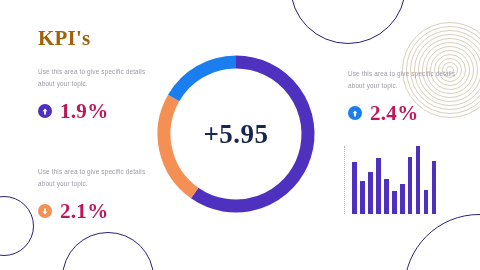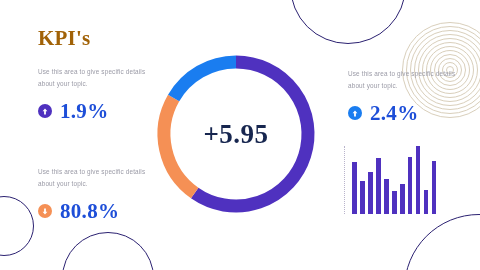--- a/index.html
+++ b/index.html
@@ -48,21 +48,21 @@
   }
   .kpi-row { display:flex; align-items:center; gap:8px; }
   .badge {
     width:14px; height:14px; border-radius:50%;
     display:flex; align-items:center; justify-content:center;
     flex:0 0 auto;
   }
   .badge svg { display:block; }
   .kpi-value {
     font-family:"Liberation Serif", serif;
-    font-size:21px; font-weight:700; color:#1d4ed8;
+    font-size:21px; font-weight:700; color:#be185d;
     letter-spacing:.3px;
   }
 
   
   #donut-chart {
     position:absolute; left:152px; top:50px;
     width:168px; height:168px;
   }
   #donut-chart svg { display:block; }
   #donut-center-value {
@@ -127,21 +127,21 @@
   </div>
 
   <div class="kpi" id="kpi-left-bottom">
     <div class="kpi-desc">Use this area to give specific details about your topic.</div>
     <div class="kpi-row">
       <span class="badge" style="background:#f59055">
         <svg width="6" height="7" viewBox="0 0 6 7" aria-hidden="true">
           <path d="M3 6.6 L0.6 3.7 H2.1 V0.6 H3.9 V3.7 H5.4 Z" fill="#ffffff"></path>
         </svg>
       </span>
-      <span class="kpi-value">80.8%</span>
+      <span class="kpi-value">2.1%</span>
     </div>
   </div>
 
   <div class="kpi" id="kpi-right">
     <div class="kpi-desc">Use this area to give specific details about your topic.</div>
     <div class="kpi-row">
       <span class="badge" style="background:#1a7df0">
         <svg width="6" height="7" viewBox="0 0 6 7" aria-hidden="true">
           <path d="M3 0.4 L5.4 3.3 H3.9 V6.4 H2.1 V3.3 H0.6 Z" fill="#ffffff"></path>
         </svg>

